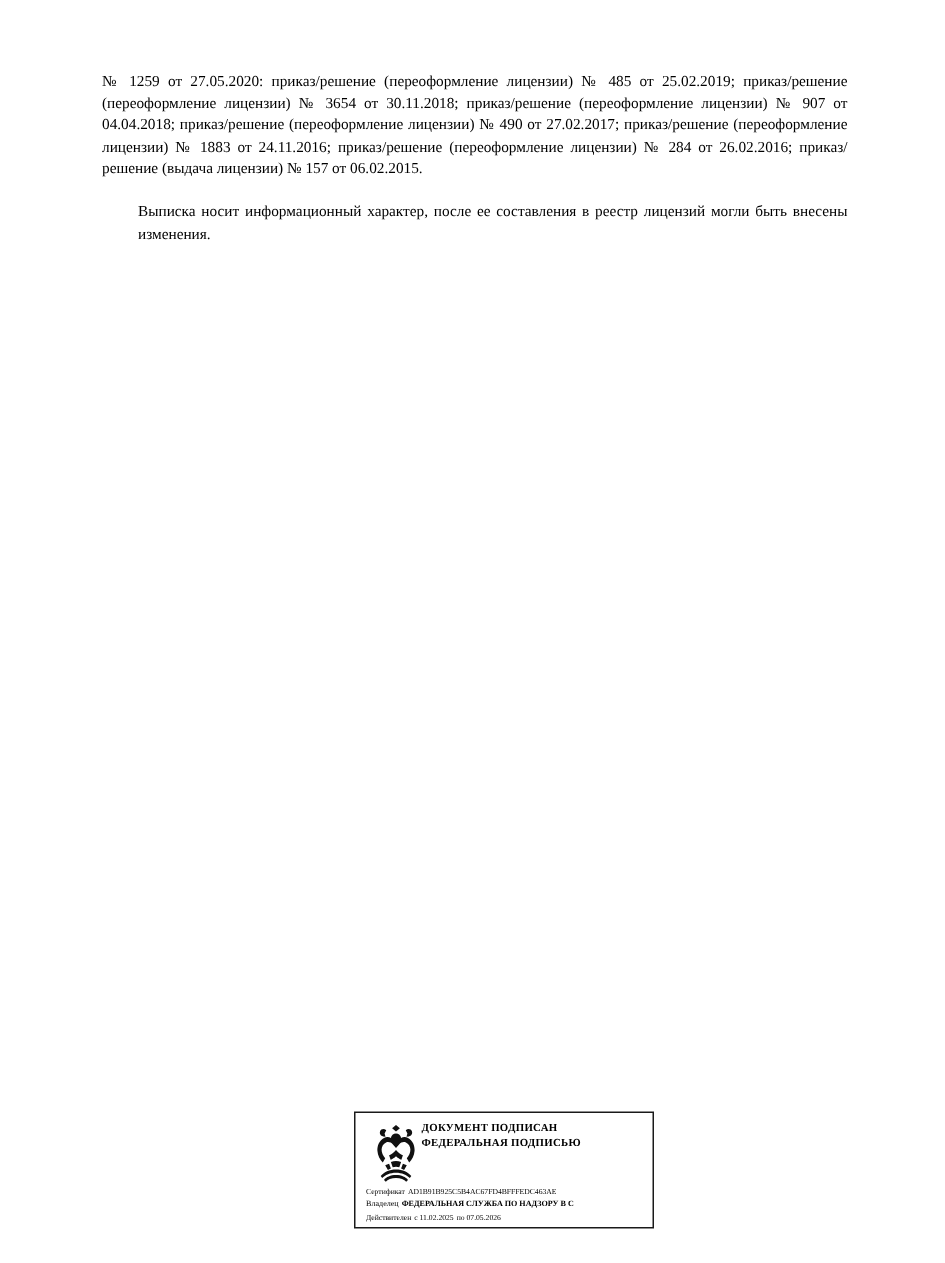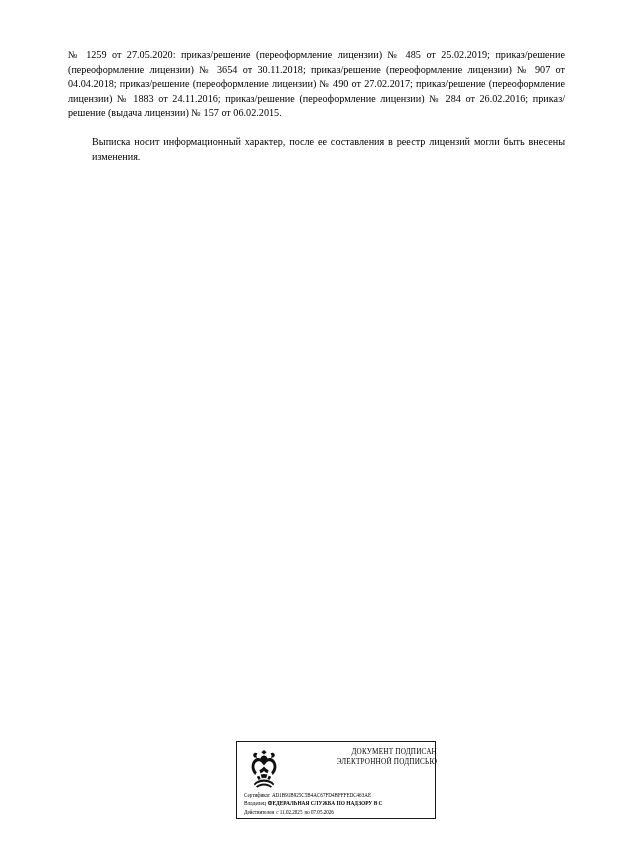--- a/index.html
+++ b/index.html
@@ -56,26 +56,26 @@
   }
   .stamp-emblem {
     position: absolute;
     left: 6px;
     top: 5px;
     width: 42px;
     height: 44px;
   }
   .stamp-title {
     position: absolute;
-    left: 56px;
+    left: 44px;
     top: 6px;
     width: 144px;
-    text-align: right;
+    text-align: left;
     font-size: 7.2px;
-    font-weight: normal;
+    font-weight: bold;
     line-height: 9.5px;
     letter-spacing: 0.2px;
   }
   .stamp-line {
     position: absolute;
     left: 7px;
     width: 186px;
     font-size: 5.1px;
     line-height: 7px;
     white-space: nowrap;
@@ -115,21 +115,21 @@
             <path d="M13.8 29.8 L15.6 33 C16.2 32.6 16.9 32.3 17.6 32 L16.4 28.8 C15.5 29.1 14.6 29.4 13.8 29.8 Z"></path>
             <path d="M28.2 29.8 L26.4 33 C25.8 32.6 25.1 32.3 24.4 32 L25.6 28.8 C26.5 29.1 27.4 29.4 28.2 29.8 Z"></path>
             <path d="M21 32.6 C16.6 32.6 12.8 34.4 10.8 37 L11.8 38.4 C13.8 36.2 17.2 34.8 21 34.8 C24.8 34.8 28.2 36.2 30.2 38.4 L31.2 37 C29.2 34.4 25.4 32.6 21 32.6 Z"></path>
             <path d="M21 36.4 C17.4 36.4 14.4 37.8 13 39.6 L14.2 40.8 C15.4 39.4 18 38.4 21 38.4 C24 38.4 26.6 39.4 27.8 40.8 L29 39.6 C27.6 37.8 24.6 36.4 21 36.4 Z"></path>
           </g>
         </svg>
       </div>
 
       <div class="stamp-title">
         <span>ДОКУМЕНТ ПОДПИСАН</span><br>
-        <span>ЭЛЕКТРОННОЙ ПОДПИСЬЮ</span>
+        <span>ФЕДЕРАЛЬНАЯ ПОДПИСЬЮ</span>
       </div>
 
       <div class="stamp-line l1">
         <span class="lbl">Сертификат</span><span class="sep"></span><span>AD1B91B925C5B4AC67FD4BFFFEDC463AE</span>
       </div>
 
       <div class="stamp-line l2">
         <span class="lbl">Владелец</span><span class="sep"></span><span>ФЕДЕРАЛЬНАЯ СЛУЖБА ПО НАДЗОРУ В С</span>
       </div>
 

